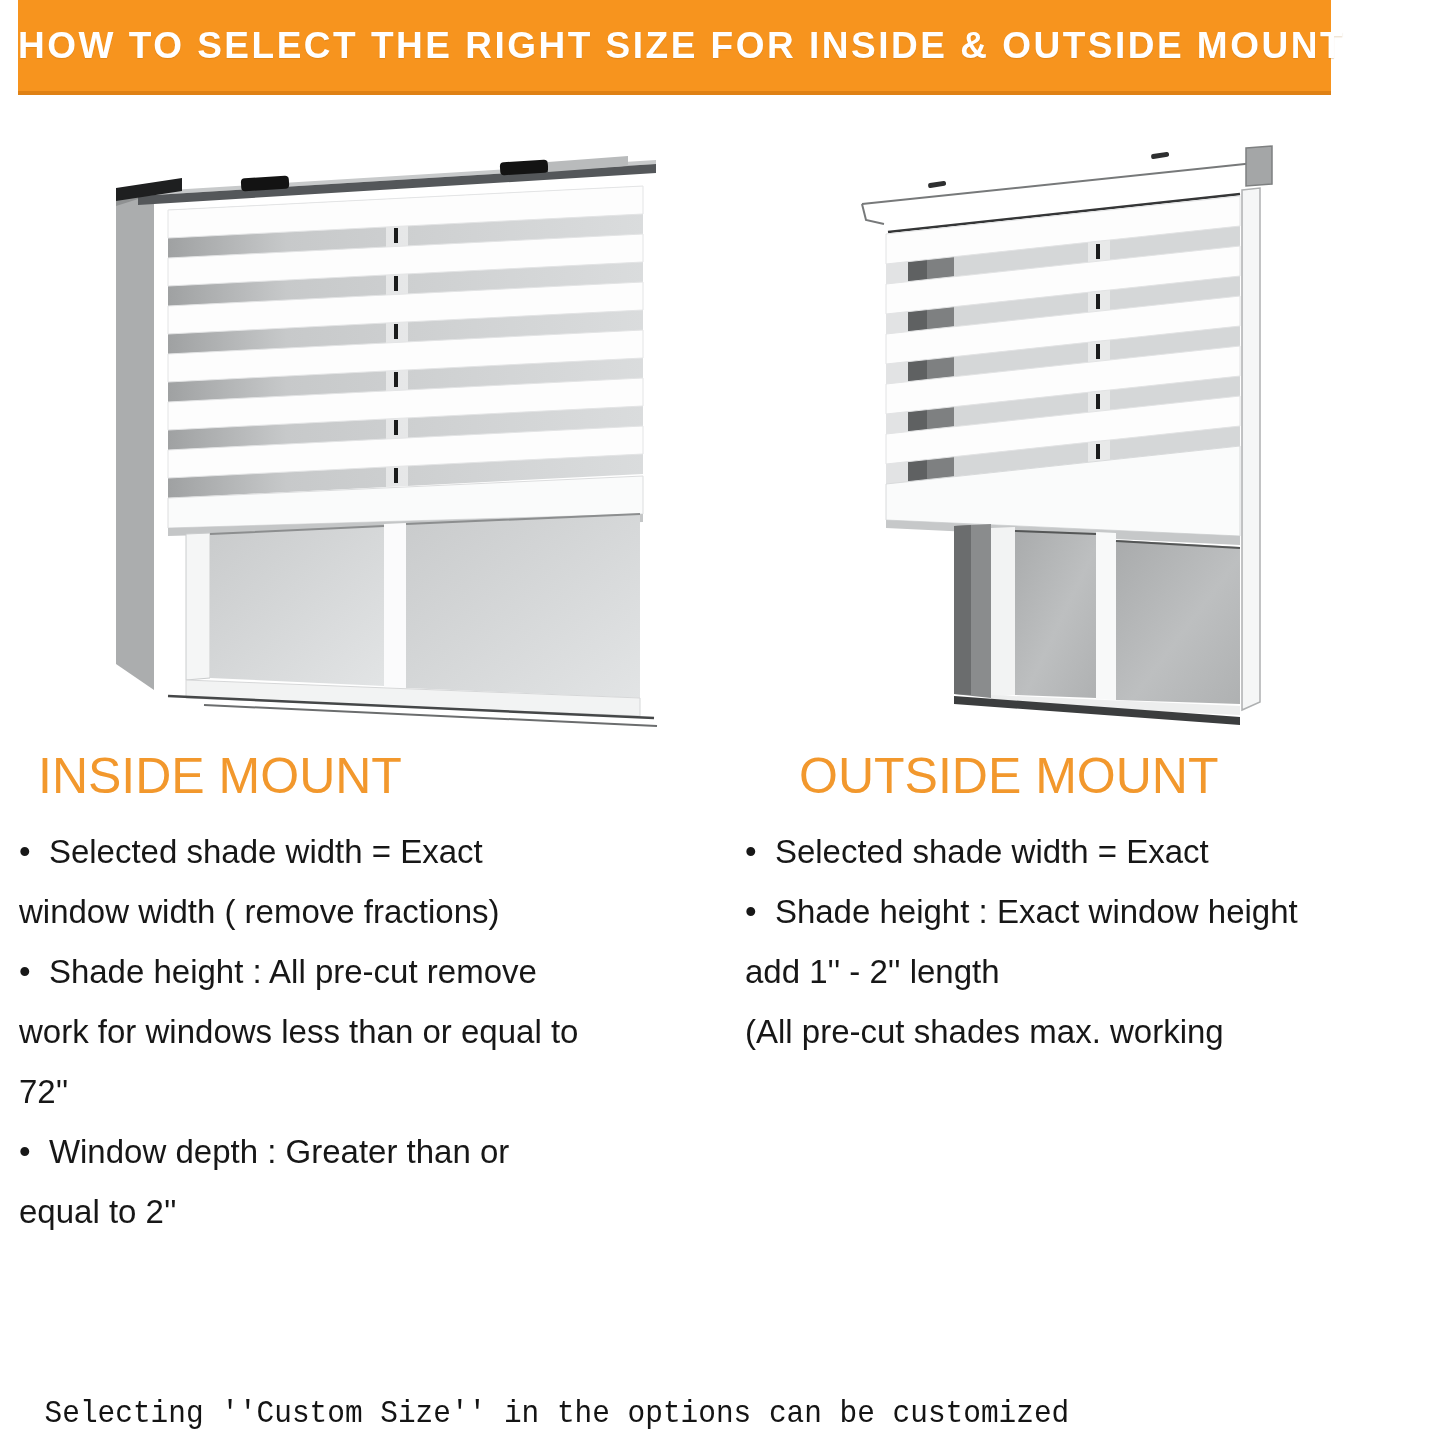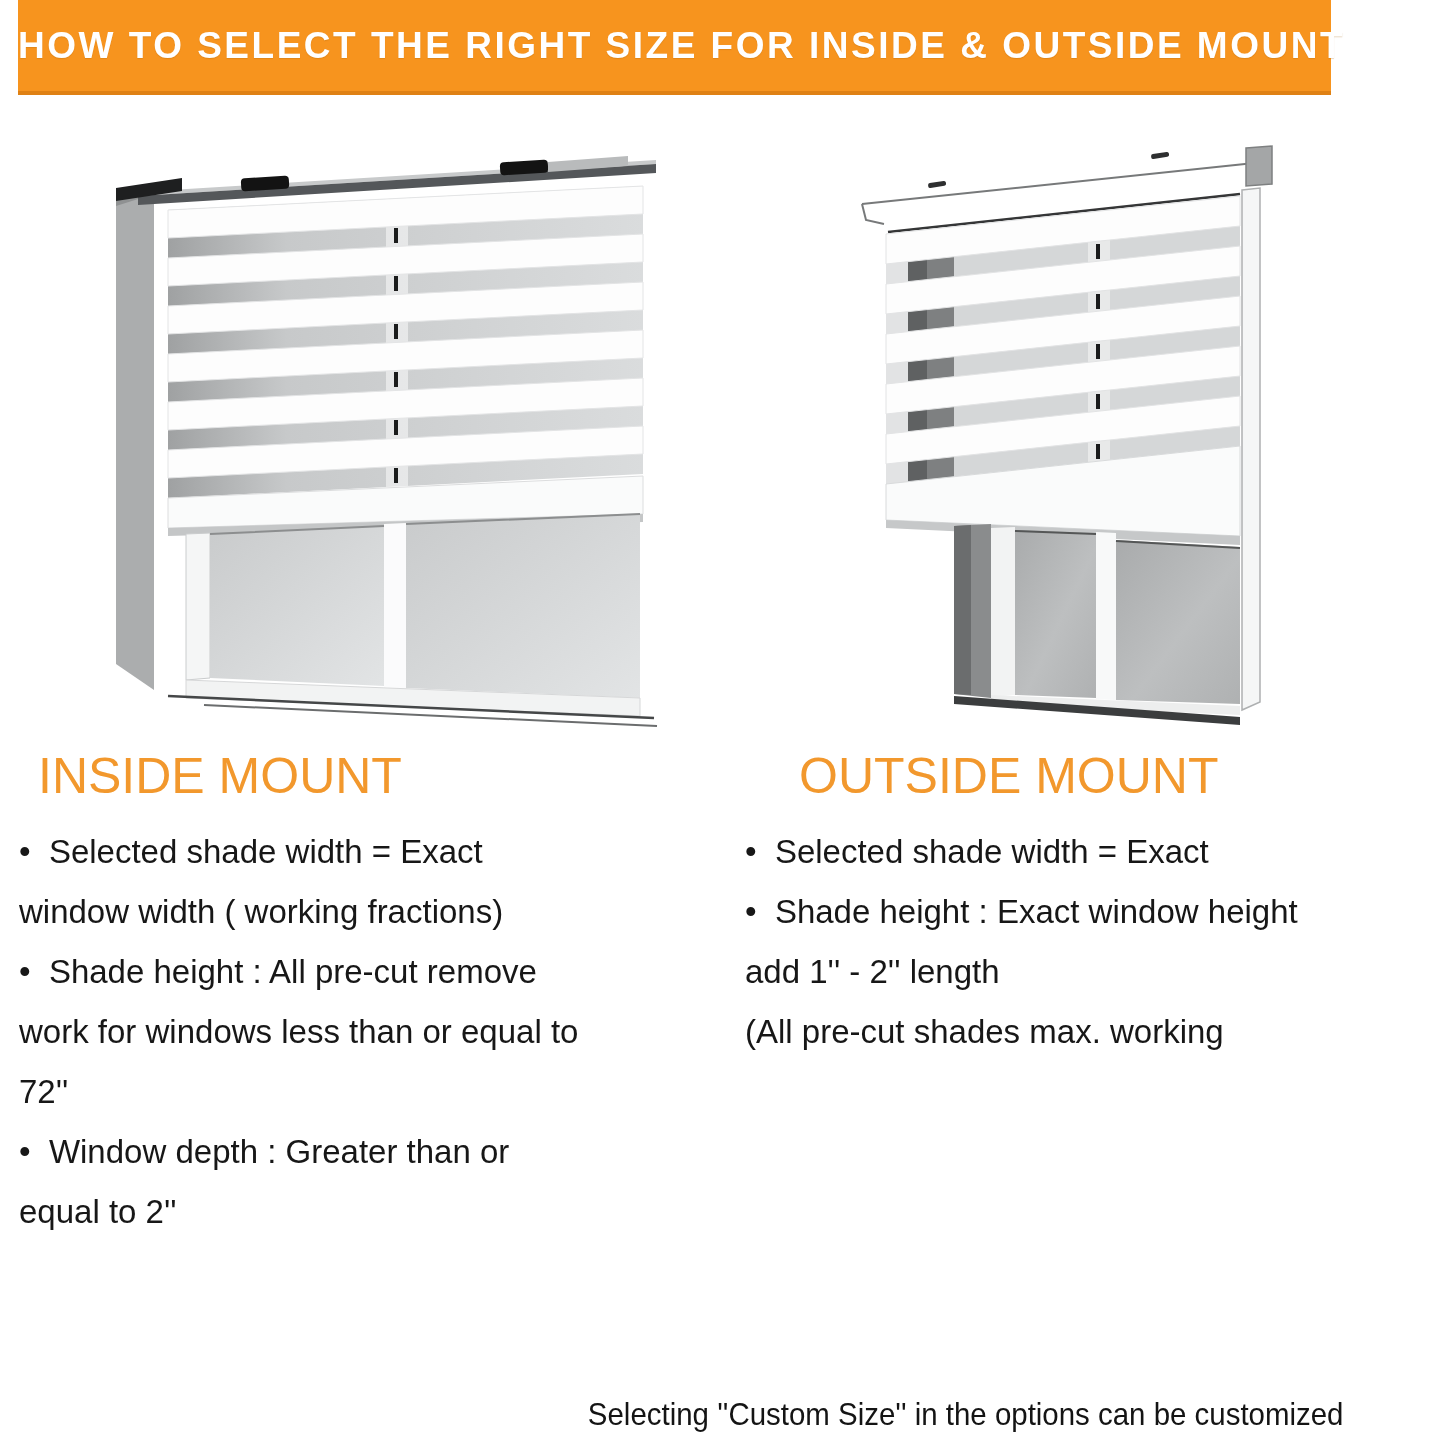--- a/index.html
+++ b/index.html
@@ -34,22 +34,22 @@
   #heading-outside{left:799px;}
   
   .spec-col{
     position:absolute;top:822px;color:#171717;font-size:33px;line-height:60px;
   }
   .spec-col div{white-space:pre-wrap;}
   #specs-inside{left:19px;width:700px;}
   #specs-outside{left:745px;width:690px;}
   
   .footer-note{
-    position:absolute;left:0;bottom:0px;width:1376px;text-align:right;
-    color:#141414;font-size:32px;line-height:36px;white-space:nowrap;
+    position:absolute;left:0;bottom:0px;width:1376px;text-align:left;
+    color:#141414;font-size:32px;line-height:36px;white-space:nowrap;font-family:Liberation Mono, monospace;
   }
   .footer-note span{display:inline-block;transform:scaleX(.92);transform-origin:center;}
   svg{display:block;}
 </style>
 </head>
 <body>
 
 <div id="page">
 
   <div class="banner">
@@ -186,21 +186,21 @@
         <path d="M106,558 L392,579 L392,587 L106,566 Z" fill="#3B3D3E"></path>
       </g>
     </svg>
   </div>
 
   <div class="mount-heading" id="heading-inside">INSIDE MOUNT</div>
   <div class="mount-heading" id="heading-outside">OUTSIDE MOUNT</div>
 
   <div class="spec-col" id="specs-inside">
       <div>•  Selected shade width = Exact</div>
-      <div>window width ( working fractions)</div>
+      <div>window width ( remove fractions)</div>
       <div>•  Shade height : All pre-cut remove</div>
       <div>work for windows less than or equal to</div>
       <div>72''</div>
       <div>•  Window depth : Greater than or</div>
       <div>equal to 2''</div>
     </div>
   <div class="spec-col" id="specs-outside">
       <div>•  Selected shade width = Exact</div>
       <div>•  Shade height : Exact window height</div>
       <div>add 1'' - 2'' length</div>

